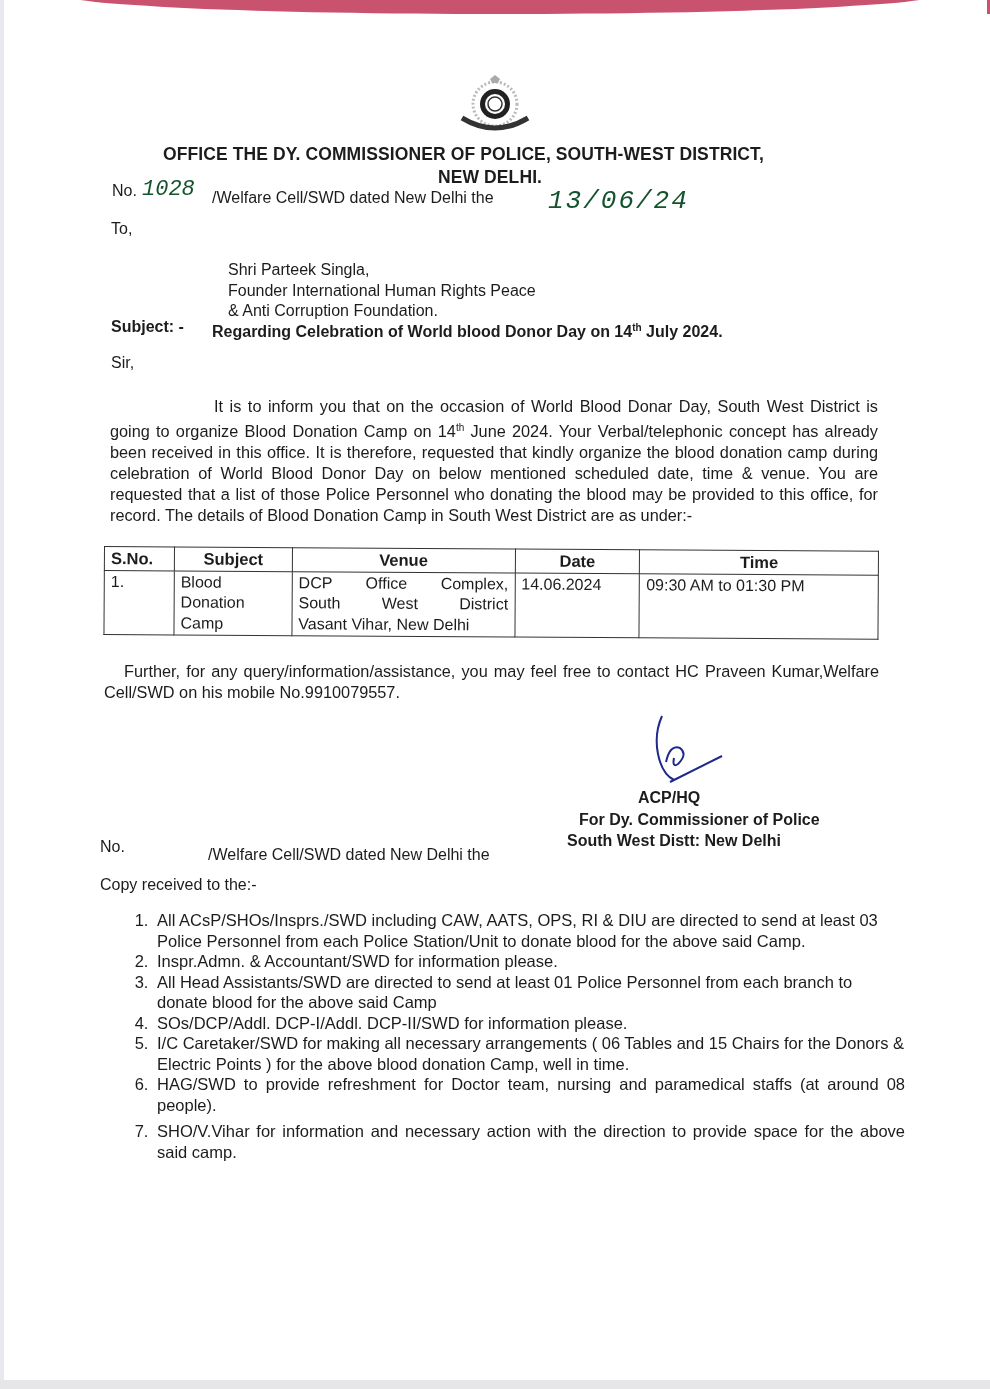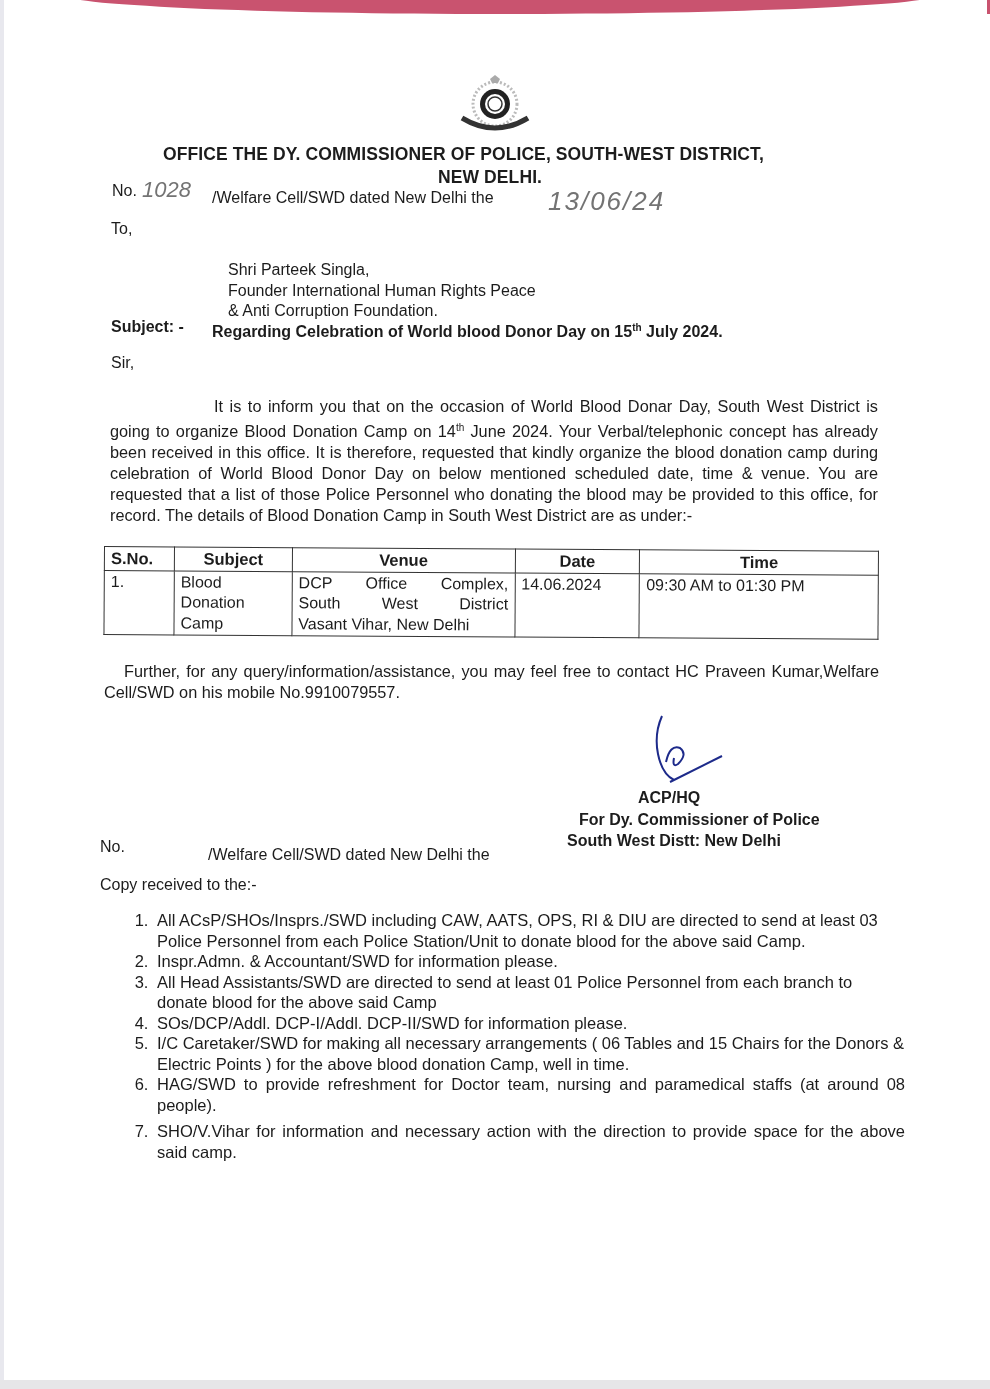--- a/index.html
+++ b/index.html
@@ -16,21 +16,21 @@
   .left-edge { position: absolute; left: 0; top: 0; width: 4px; height: 1389px; background: #e8e8ee; }
   .bottom-band { position: absolute; left: 0; top: 1380px; width: 990px; height: 9px; background: #e6e6e8; }
   .right-edge { position: absolute; right: 0; top: 0; width: 3px; height: 14px; background: #c9536f; }
 
   .emblem { position: absolute; left: 450px; top: 74px; width: 90px; height: 66px; }
 
   .abs { position: absolute; white-space: nowrap; }
   .hdr { font-weight: bold; font-size: 17.5px; letter-spacing: 0.1px; }
   .txt { font-size: 16px; }
   .bold { font-weight: bold; }
-  .red-hand { color: #737373; font-family: Liberation Sans, sans-serif; font-style: italic; }
+  .red-hand { color: #14532d; font-family: Liberation Mono, monospace; font-style: italic; }
 
   .para { position: absolute; left: 110px; width: 768px; font-size: 16.3px; line-height: 21px; text-align: justify; }
   .para p { margin: 0; }
   .indent { text-indent: 104px; }
 
   table.camp {
     position: absolute; left: 104px; top: 546px; width: 775px;
     border-collapse: collapse; font-size: 16px; transform: rotate(0.35deg); transform-origin: left top;
   }
   table.camp th, table.camp td { border: 1.4px solid #333; vertical-align: top; padding: 1px 6px; line-height: 20.5px; }
@@ -69,21 +69,21 @@
 <div class="abs red-hand" style="left:548px; top:186px; font-size:26px; letter-spacing:2px;">13/06/24</div>
 
 <div class="abs txt" style="left:111px; top:220px;">To,</div>
 
 <div class="abs txt" style="left:228px; top:261px;">Shri Parteek Singla,</div>
 <div class="abs txt" style="left:228px; top:282px;">Founder International Human Rights Peace</div>
 <div class="abs txt" style="left:228px; top:302px;">&amp; Anti Corruption Foundation.</div>
 
 <div class="abs txt bold" style="left:111px; top:318px;">Subject: -</div>
 <div class="abs txt bold" style="left:212px; top:322px;">
-  <span>Regarding Celebration of World blood Donor Day on 15</span><sup style="font-size:10px;">th</sup><span> July 2024.</span>
+  <span>Regarding Celebration of World blood Donor Day on 14</span><sup style="font-size:10px;">th</sup><span> July 2024.</span>
 </div>
 
 <div class="abs txt" style="left:111px; top:354px;">Sir,</div>
 
 <div class="para" style="top:396px;">
   <p class="indent"><span>It is to inform you that on the occasion of World Blood Donar Day, South West District is going to organize Blood Donation Camp on 14</span><sup style="font-size:10px;">th</sup><span> June 2024. Your Verbal/telephonic concept has already been received in this office. It is therefore, requested that kindly organize the blood donation camp during celebration of World Blood Donor Day on below mentioned scheduled date, time &amp; venue.  You are requested that a list of those Police Personnel who donating the blood may be provided to this office, for record. The details of Blood Donation Camp in South West District are as under:-</span></p>
 </div>
 
 <table class="camp">
   <colgroup>

